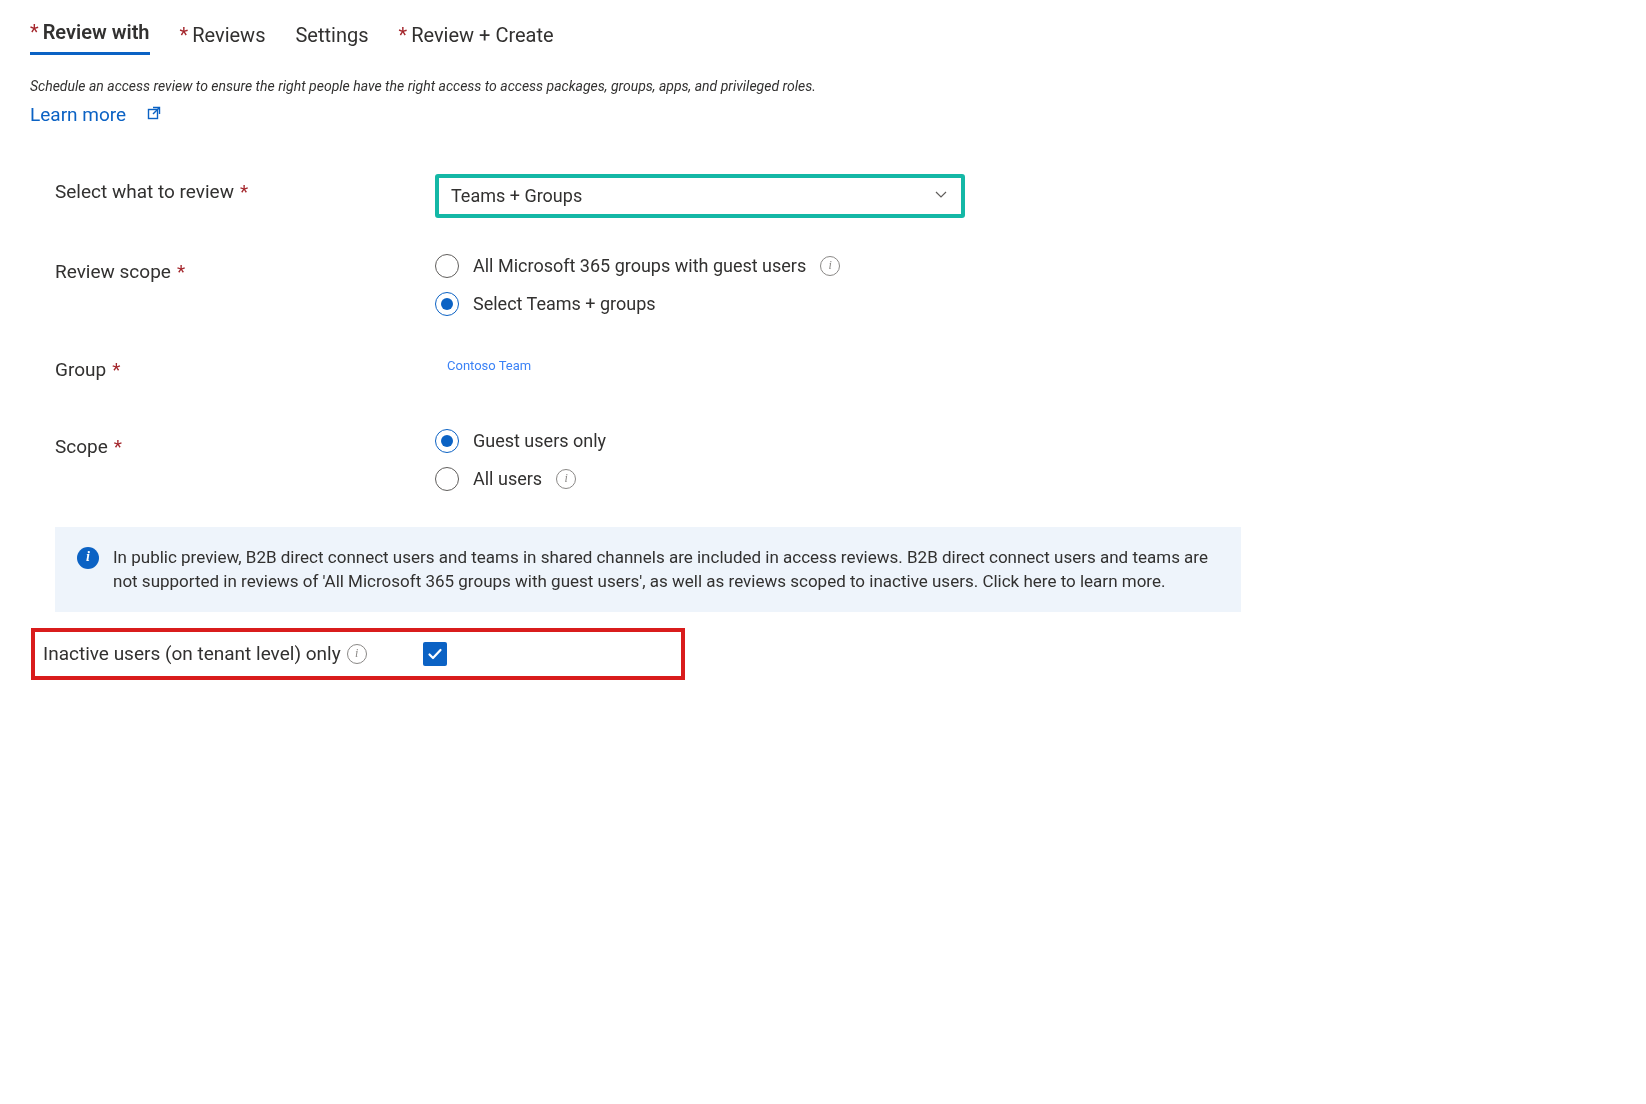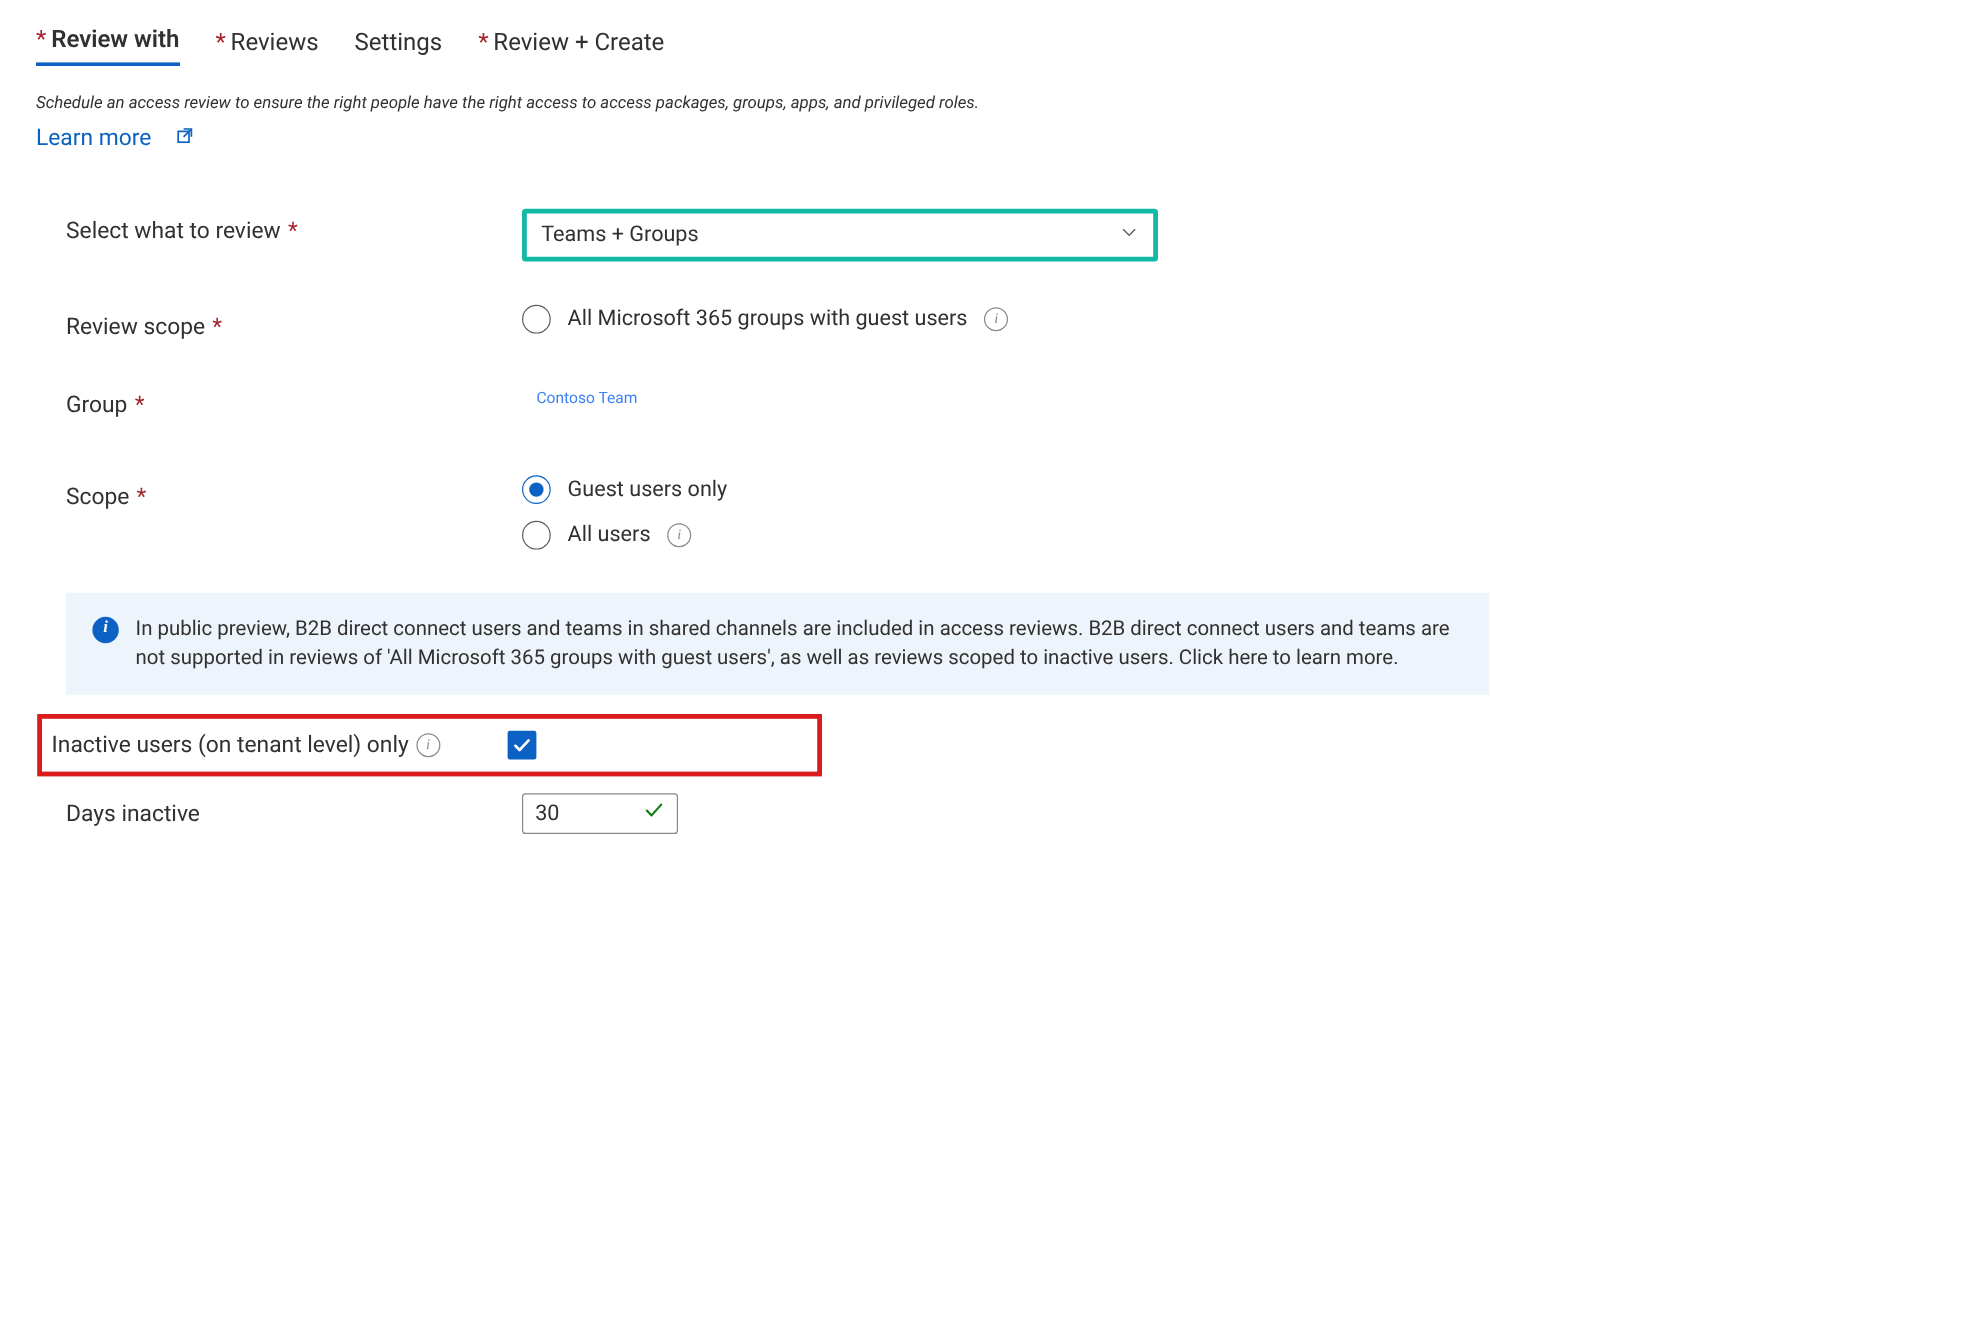--- a/index.html
+++ b/index.html
@@ -292,20 +292,24 @@
       <div class="label">
         <span>Review scope</span>
         <span class="req">*</span>
       </div>
       <div class="field radio-group">
         <label class="radio-option">
           <span class="radio"></span>
           <span>All Microsoft 365 groups with guest users</span>
           <span class="info-icon">i</span>
         </label>
+        <label class="radio-option">
+          <span class="radio checked"></span>
+          <span>Select Teams + groups</span>
+        </label>
       </div>
     </div>
 
     <div class="row" style="margin-bottom:48px;">
       <div class="label">
         <span>Group</span>
         <span class="req">*</span>
       </div>
       <div class="field">
         <a href="#" class="group-link">Contoso Team</a>
@@ -342,28 +346,15 @@
           <span class="info-icon">i</span>
         </div>
         <span class="checkbox">
           <svg width="18" height="18" viewBox="0 0 18 18" fill="none" stroke="#ffffff" stroke-width="2.2" stroke-linecap="round" stroke-linejoin="round">
             <path d="M3.5 9.5 L7 13 L14.5 5"></path>
           </svg>
         </span>
       </div>
     </div>
 
-    <div class="dayrow">
-      <div class="label">
-        <span>Days inactive</span>
-      </div>
-      <div class="num-input">
-        <span>30</span>
-        <span class="valid-check">
-          <svg width="18" height="18" viewBox="0 0 18 18" fill="none" stroke="#107c10" stroke-width="1.8" stroke-linecap="round" stroke-linejoin="round">
-            <path d="M3 9.5 L7 13.5 L15 4.5"></path>
-          </svg>
-        </span>
-      </div>
-    </div>
 
   </div>
 </div>
 
 </body></html>

